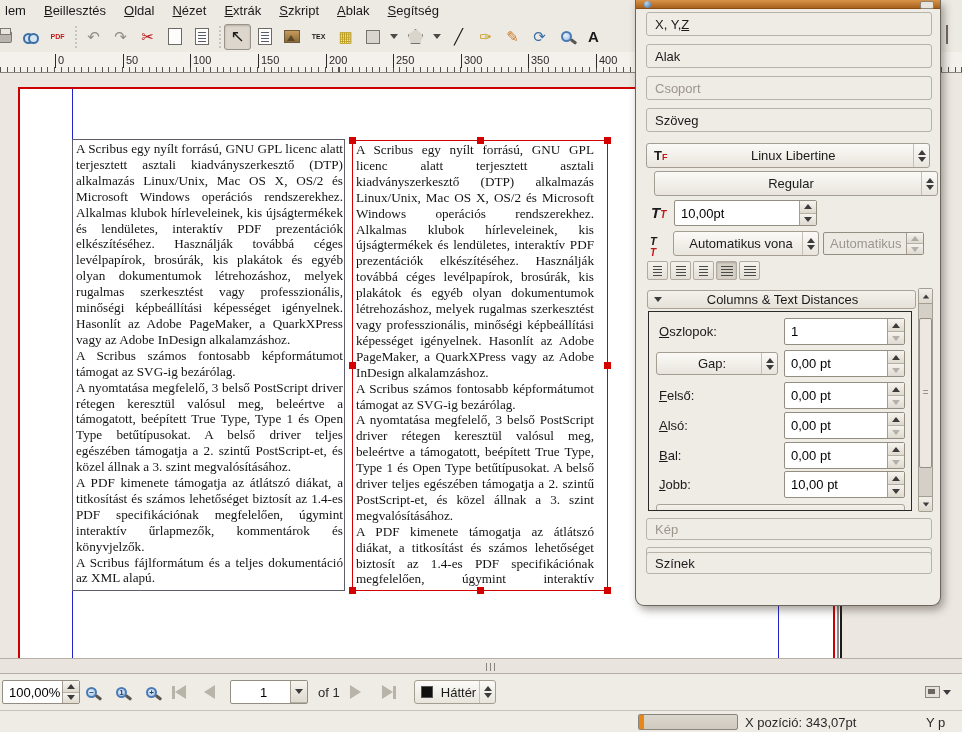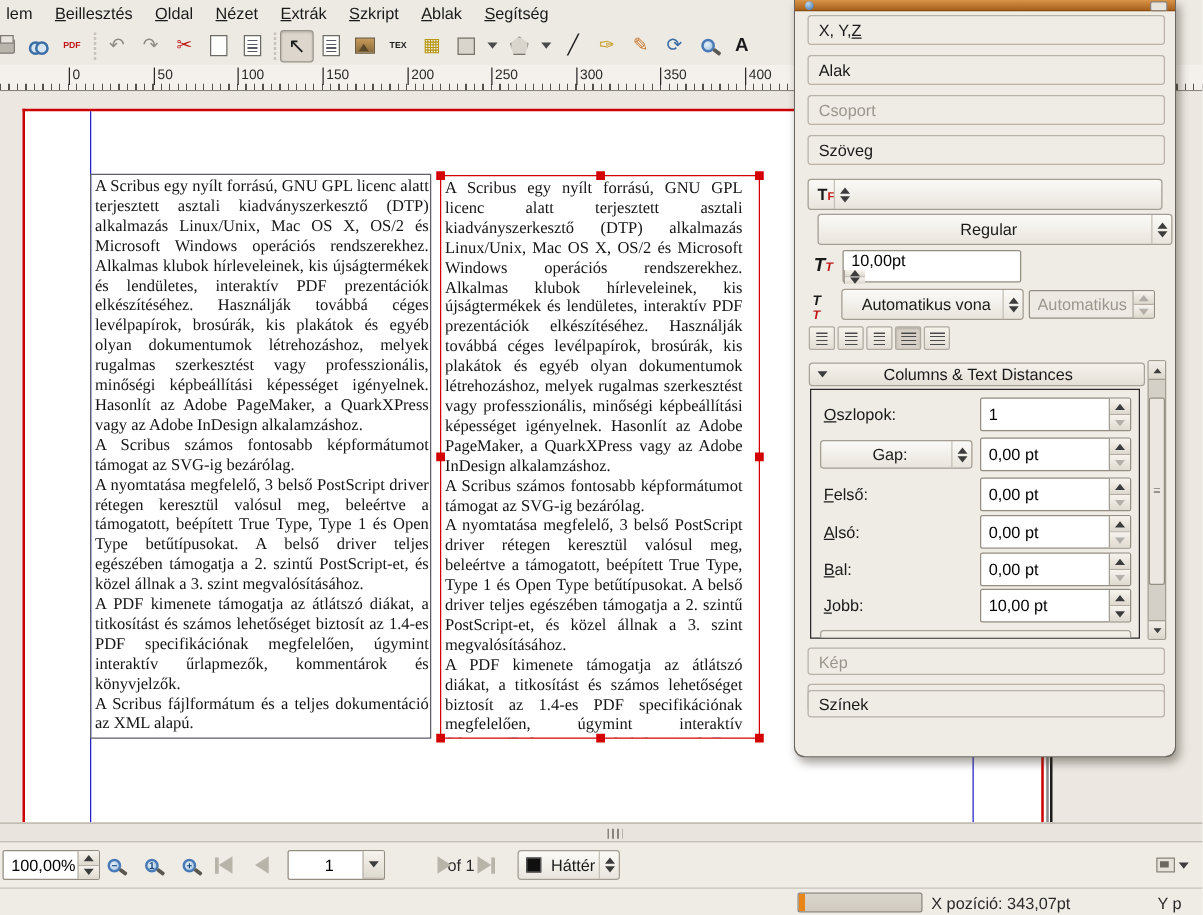--- a/index.html
+++ b/index.html
@@ -1,18 +1,18 @@
 <!DOCTYPE html>
 <html><head>
 <meta charset="utf-8">
 <style>
   * { margin:0; padding:0; box-sizing:border-box; }
   html,body { width:962px; height:732px; overflow:hidden; }
   body { font-family:"Liberation Sans", sans-serif; background:#ece8e1; position:relative; color:#1a1a1a; }
-  .abs { position:absolute;margin-left:40px; }
+  .abs { position:absolute; }
 
   
   #menubar { position:absolute; left:0; top:0; width:962px; height:21px; background:#edeae4; display:flex; align-items:center; }
   .menu-item { font-size:13px; padding:2px 9px; display:inline-block; cursor:default; }
   .mn::first-letter { text-decoration:underline; }
 
   
   #toolbar { position:absolute; left:0; top:21px; width:962px; height:31px; background:#edeae4; display:flex; align-items:center; }
   .tbtn { width:27px; height:26px; display:flex; align-items:center; justify-content:center; border:1px solid transparent; border-radius:3px; position:relative; flex:0 0 auto; }
   .tbtn.pressed { background:#dcd6cc; border:1px solid #98928a; box-shadow:inset 0 1px 2px rgba(0,0,0,.18); }
@@ -266,36 +266,37 @@
   <div class="pal-section" style="top:12px">
     <span>X, Y, </span>
       <span style="text-decoration:underline">Z</span>
   </div>
   <div class="pal-section mn" style="top:44px">Alak</div>
   <div class="pal-section mn disabled" style="top:76px">Csoport</div>
   <div class="pal-section mn" style="top:108px">Szöveg</div>
 
   <div class="combo" style="left:10px; top:143px; width:284px; height:25px;">
     <span style="padding-left:7px; font-weight:bold; color:#1a1a1a">T<span style="color:#c01818; font-size:9px">F</span></span>
+    <span class="val">Linux Libertine</span>
     <span class="arr2">
         <span class="t-up"></span>
         <span class="t-down"></span>
       </span>
   </div>
 
   <div class="combo" style="left:18px; top:171px; width:284px; height:25px;">
     <span class="val">Regular</span>
     <span class="arr2">
         <span class="t-up"></span>
         <span class="t-down"></span>
       </span>
   </div>
 
   <span class="ficon" style="left:15px; top:205px;">T<span class="sub">T</span></span>
-  <div class="spin" style="left:38px; top:200px; width:143px; height:26px;flex-direction:column;">
+  <div class="spin" style="left:38px; top:200px; width:143px; height:26px;">
     <input value="10,00pt" style="">
     <span class="btns">
         <div>
           <span class="t-up"></span>
         </div>
         <div>
           <span class="t-down"></span>
         </div>
       </span>
   </div>

